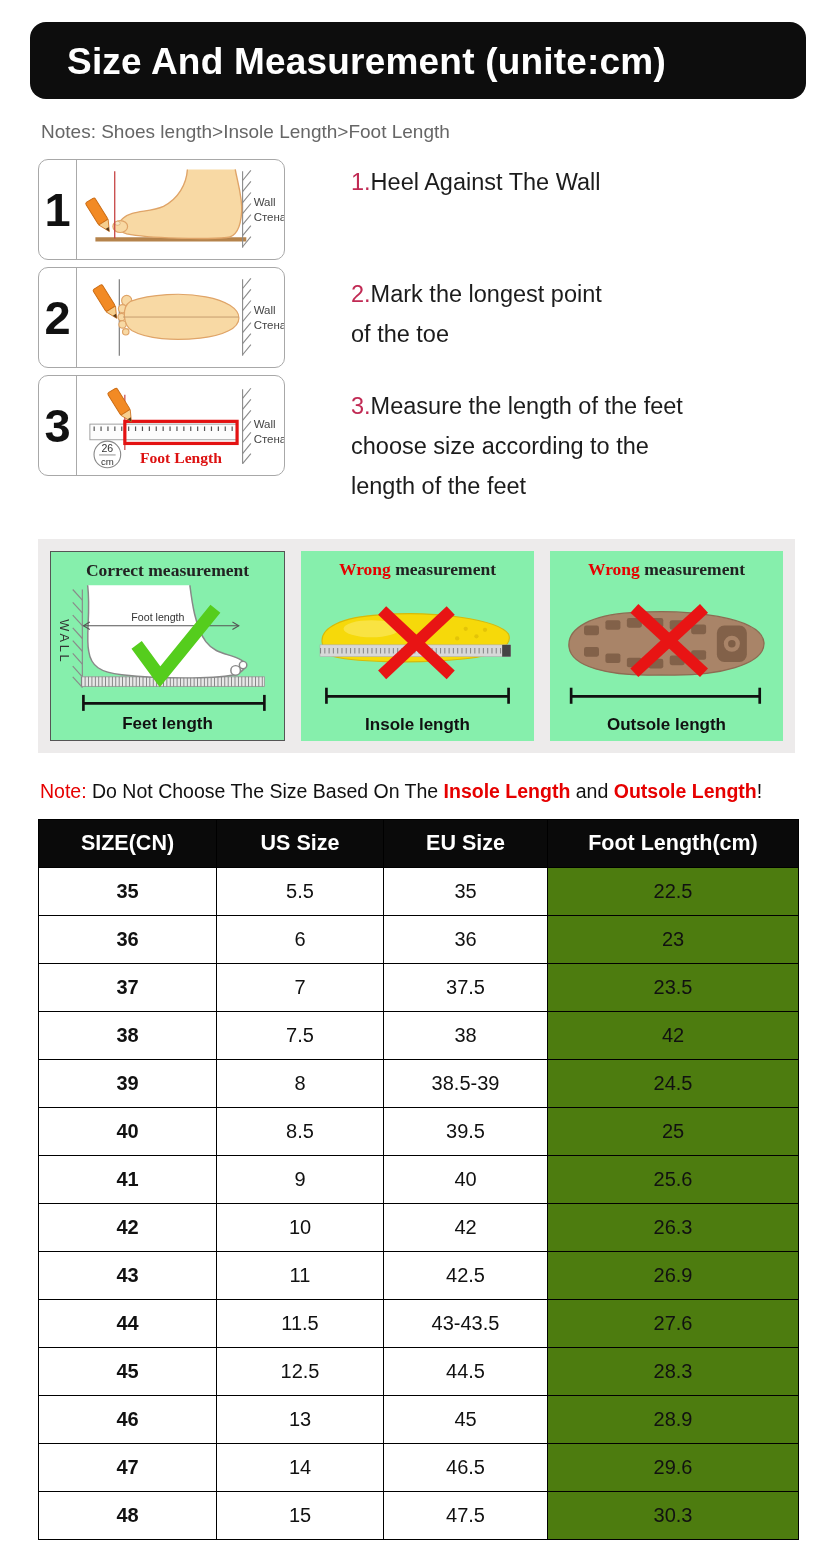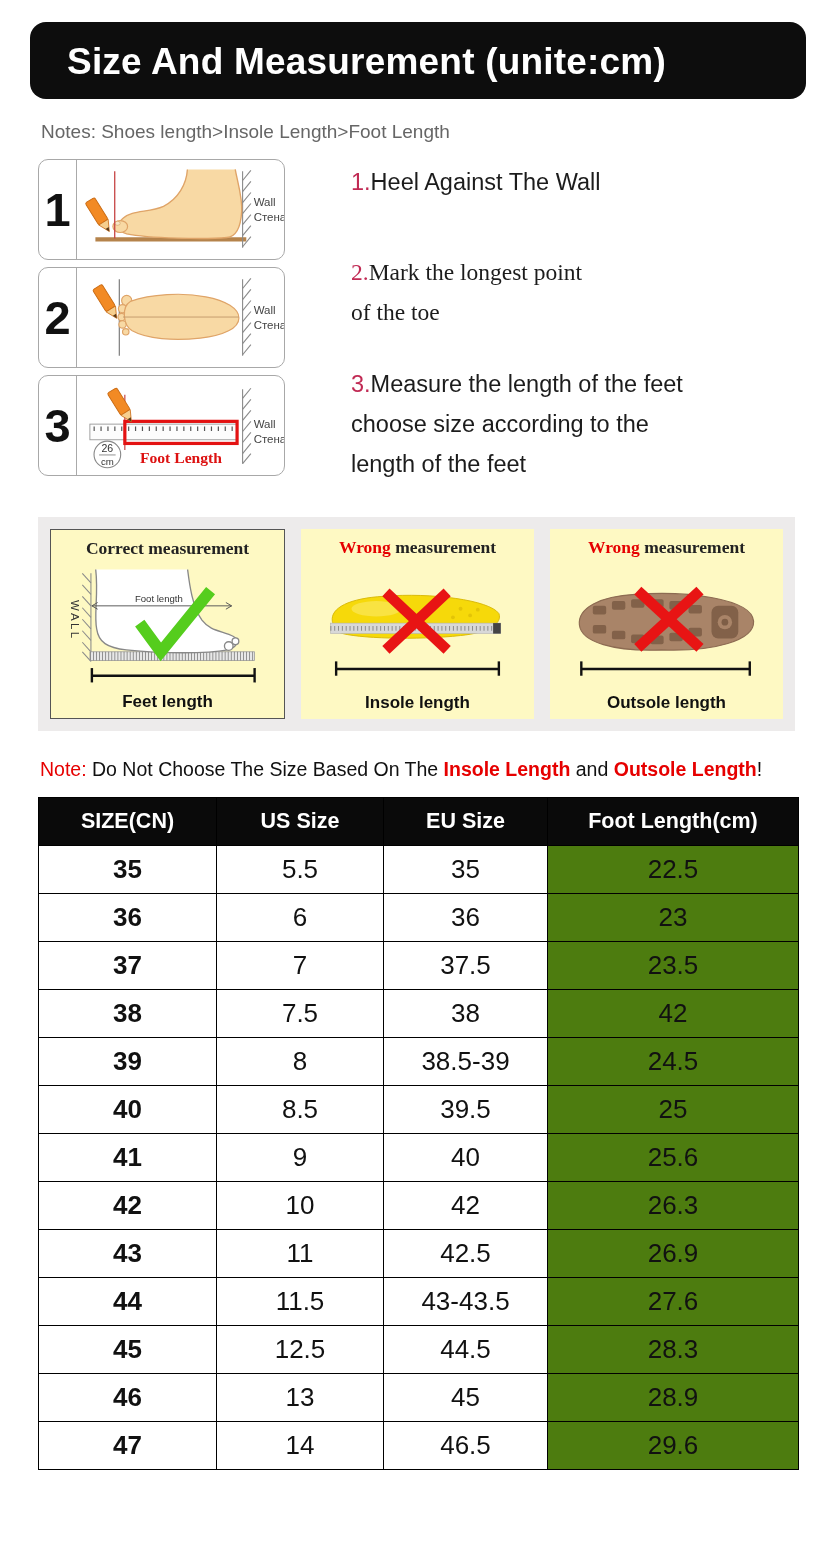--- a/index.html
+++ b/index.html
@@ -13,41 +13,41 @@
   
   .measure-row{display:flex;margin:16px 0 0 38px;}
   .panel-col{width:247px;display:flex;flex-direction:column;gap:7px;}
   .panel{height:99px;border:1.5px solid #a8a8a8;border-radius:10px;background:#fff;display:flex;overflow:hidden;}
   .panel-number{width:37px;border-right:1.2px solid #aaa;display:flex;align-items:center;justify-content:center;
     font-size:47px;font-weight:900;color:#111;}
   .panel svg{flex:1;height:100%;}
   .steps-col{margin-left:66px;width:460px;font-size:23.5px;line-height:1.7;color:#1c1c1c;}
   .step{white-space:pre-line;}
   .step-number{color:#c12a54;}
-  .step-1{margin-top:4px;} .step-2{margin-top:50px;font-family:Liberation Serif, serif;} .step-3{margin-top:32px;}
+  .step-1{margin-top:4px;} .step-2{margin-top:72px;} .step-3{margin-top:32px;}
 
   
   .cards-band{margin:32px 38px 0;background:#edebeb;padding:12px;display:flex;gap:16px;height:190px;}
-  .card{flex:1;background:#fef9c3;display:flex;flex-direction:column;align-items:center;padding:6px 16px 6px;}
+  .card{flex:1;background:#86efac;display:flex;flex-direction:column;align-items:center;padding:6px 4px 6px;}
   .card-correct{border:1px solid #555;}
   .card-title{font-family:"Liberation Serif",serif;font-size:17.5px;font-weight:600;color:#222;margin-top:2px;}
   .title-wrong{color:#e60000;font-weight:700;text-align:center;}
   .card svg{width:100%;flex:1;}
   .card-caption{font-size:17px;font-weight:700;color:#111;margin-top:1px;}
 
   
   .note-line{margin:27px 0 0 40px;font-size:19.5px;color:#111;}
   .note-prefix{color:#e60000;}
   .note-red{color:#e60000;font-weight:700;}
 
   
   table.size-table{border-collapse:collapse;margin:16px 0 0 38px;width:760px;table-layout:fixed;}
   .size-table th,.size-table td{border:1.6px solid #000;text-align:center;height:47px;padding:0;}
   .size-table thead th{background:#0a0a0a;color:#fff;font-weight:600;font-size:21.5px;}
-  .size-table td{font-size:26px;color:#111;}
+  .size-table td{font-size:20px;color:#111;}
   .size-table td:first-child{font-weight:700;}
   .size-table td:last-child{background:#4d7c0f;}
 
   svg text{font-family:"Liberation Sans",sans-serif;}
   .serif-red{font-family:"Liberation Serif",serif;font-weight:700;}
 </style>
 </head>
 <body>
 
 <div>
@@ -366,16 +366,22 @@
           <td>13</td>
           <td>45</td>
           <td>28.9</td>
         </tr>
         <tr>
           <td>47</td>
           <td>14</td>
           <td>46.5</td>
           <td>29.6</td>
         </tr>
+        <tr>
+          <td>48</td>
+          <td>15</td>
+          <td>47.5</td>
+          <td>30.3</td>
+        </tr>
       </tbody>
   </table>
 
 </div>
 
 </body></html>

